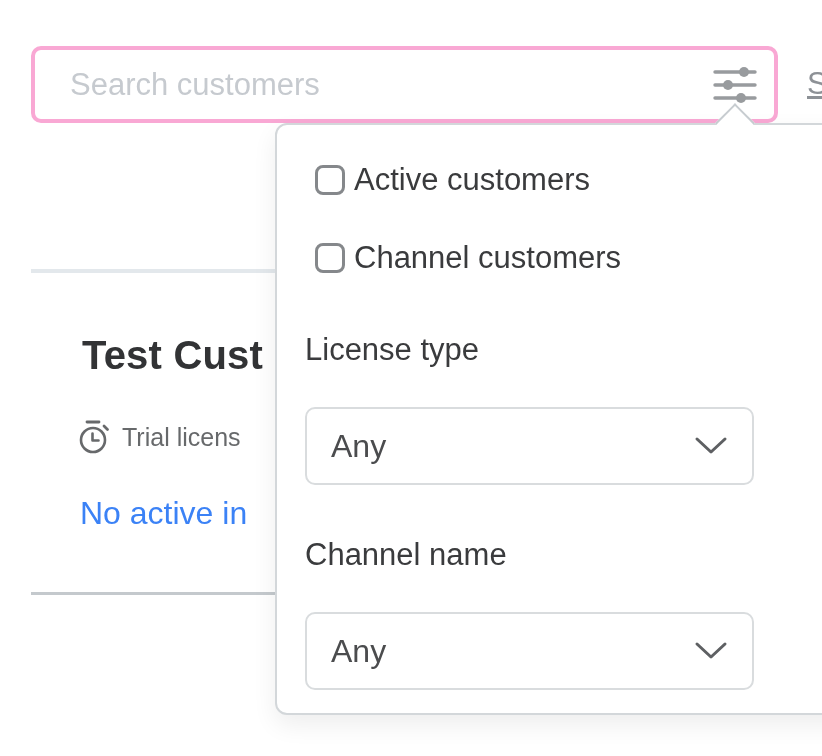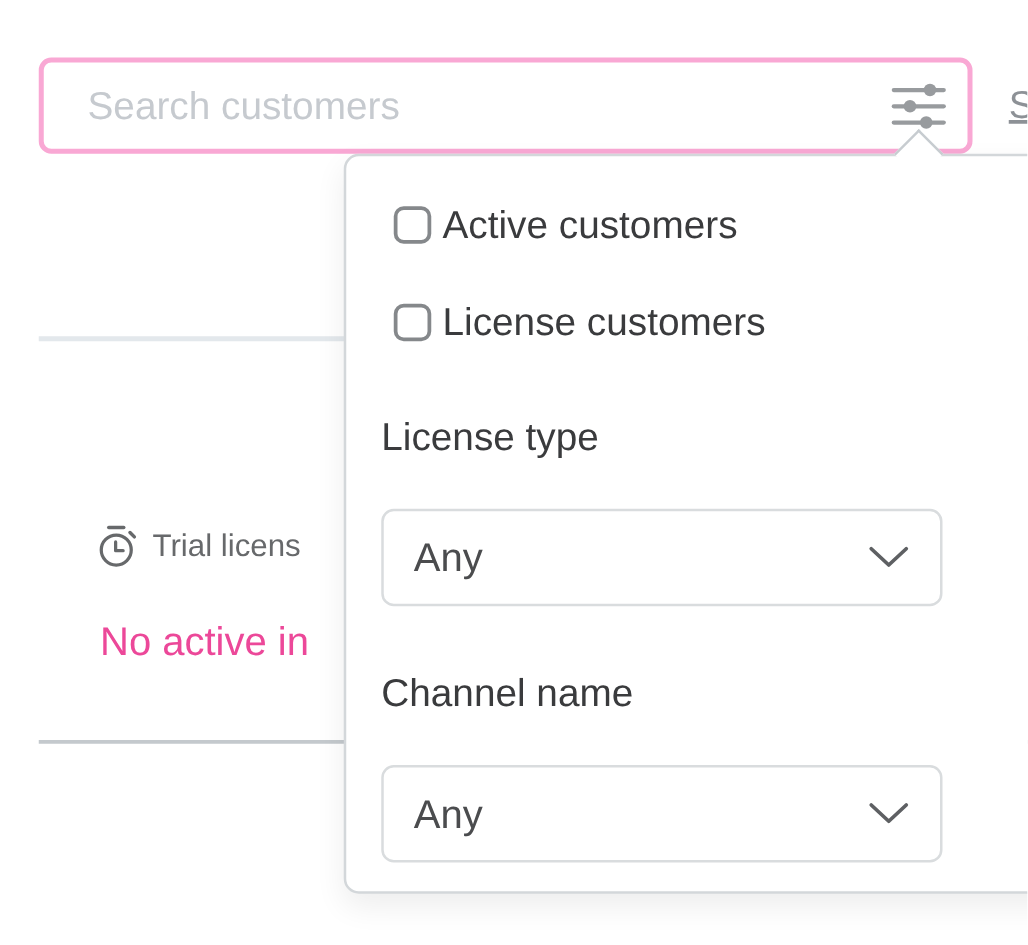--- a/index.html
+++ b/index.html
@@ -33,21 +33,21 @@
     letter-spacing: 0.2px;
   }
   .license-row {
     position: absolute; left: 76px; top: 138px;
     display: flex; align-items: center; gap: 10px;
     color: #67696b; font-size: 25px;
   }
   .license-row svg { flex: 0 0 auto; }
   .status-text {
     position: absolute; left: 80px; top: 215px;
-    font-size: 32px; color: #ec4899;
+    font-size: 32px; color: #3b82f6;
   }
 
   
   .search-box {
     position: absolute; left: 31px; top: 46px;
     width: 747px; height: 77px;
     border: 4px solid #f9a8d4; border-radius: 10px;
     background: #ffffff; z-index: 3;
     display: flex; align-items: center;
   }
@@ -126,20 +126,21 @@
 </style>
 </head>
 <body>
 
 <div class="stage">
 
   <div class="divider divider-1"></div>
   <div class="divider divider-2"></div>
 
   <div class="customer-card">
+    <div class="customer-title">Test Cust</div>
     <div class="license-row">
       <svg width="36" height="38" viewBox="0 0 36 38">
         <circle cx="17" cy="22" r="12" fill="none" stroke="#67696b" stroke-width="2.6"></circle>
         <line x1="11" y1="4" x2="23" y2="4" stroke="#67696b" stroke-width="2.8" stroke-linecap="round"></line>
         <line x1="28" y1="8" x2="31.5" y2="11.5" stroke="#67696b" stroke-width="2.8" stroke-linecap="round"></line>
         <path d="M16.5 15.5 V 22.5 H 22.5" fill="none" stroke="#67696b" stroke-width="2.6" stroke-linecap="round" stroke-linejoin="round"></path>
       </svg>
       <span>Trial licens</span>
     </div>
     <div class="status-text">No active in</div>
@@ -164,21 +165,21 @@
   <div class="popover">
     <div class="caret"></div>
 
     <div class="chk-row row1">
       <span class="chk"></span>
       <span class="chk-label">Active customers</span>
     </div>
 
     <div class="chk-row row2">
       <span class="chk"></span>
-      <span class="chk-label">License customers</span>
+      <span class="chk-label">Channel customers</span>
     </div>
 
     <div class="field-label label-license">License type</div>
     <div class="select select-license">
       <span class="select-value">Any</span>
       <svg class="chev" width="34" height="20" viewBox="0 0 34 20">
         <path d="M3 3 L17 16 L31 3" fill="none" stroke="#5e6063" stroke-width="3" stroke-linecap="round" stroke-linejoin="round"></path>
       </svg>
     </div>
 

